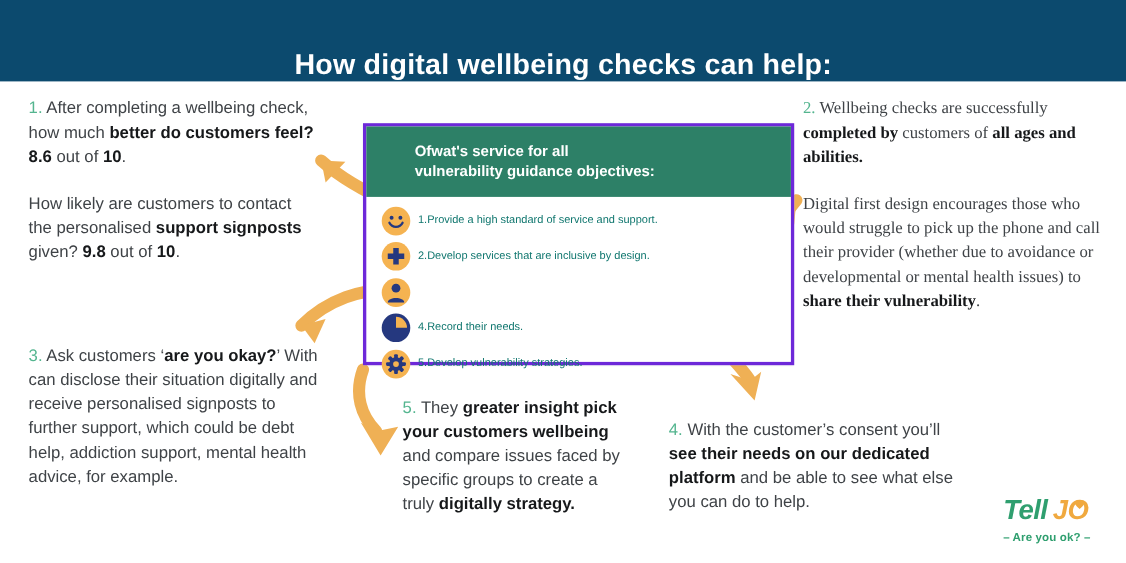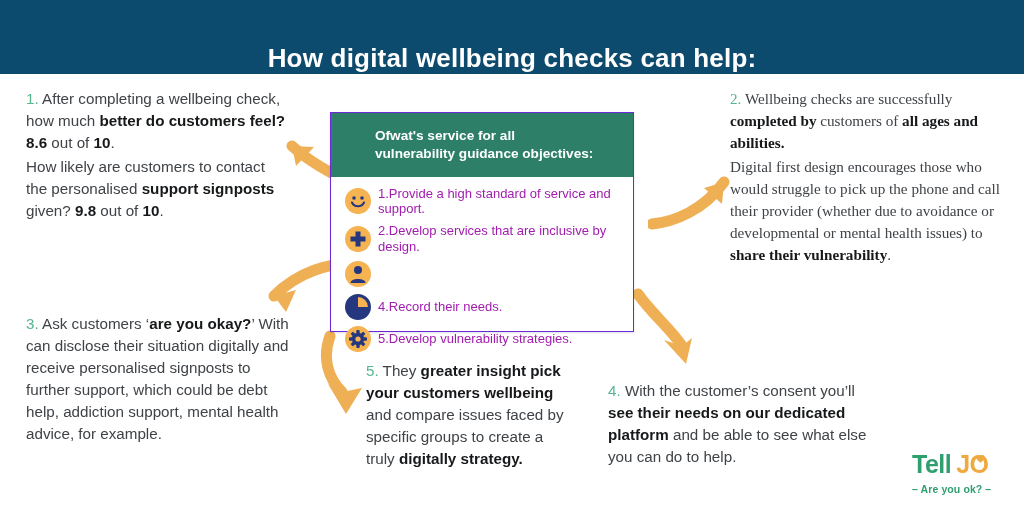--- a/index.html
+++ b/index.html
@@ -20,66 +20,66 @@
   }
   .header-title{
     color:#ffffff;font-size:26px;font-weight:bold;letter-spacing:.2px;
   }
 
   
   .block{position:absolute;font-size:15.2px;line-height:1.45;color:#3f4347;}
   .block b{font-weight:bold;color:#16181a;}
   .num{color:#54b58f;font-weight:normal;}
   .para{margin:0;}
-  .para + .para{margin-top:2px;}
+  .para + .para{margin-top:21px;}
 
   #block1{left:26px;top:88px;width:262px;}
   #block2{left:730px;top:88px;width:272px;font-family:Liberation Serif, serif;}
   #block3{left:26px;top:313px;width:268px;}
   #block4{left:608px;top:380px;width:262px;}
   #block5{left:366px;top:360px;width:200px;}
 
   
   .card{
-    position:absolute;left:330px;top:112px;width:304px;height:220px;
-    background:#ffffff;border:1px solid #6d28d9;box-sizing:border-box;
+    position:absolute;left:330px;top:112px;width:392px;height:220px;
+    background:#ffffff;border:3px solid #6d28d9;box-sizing:border-box;
     box-shadow:0 1px 2px rgba(0,0,0,.12);
   }
   .card-head{
     background:#2d8067;color:#fff;
     padding:14px 16px 13px 44px;
     font-size:13.6px;font-weight:bold;line-height:1.35;
   }
   .card-body{padding:9px 10px 6px 14px;}
   .card-row{display:flex;align-items:center;margin-bottom:6.5px;}
   .card-row:last-child{margin-bottom:0;}
   .ico{
     width:26px;height:26px;border-radius:50%;
     background:#f5b351;flex:0 0 26px;margin-right:7px;
     position:relative;
   }
   .ico svg{position:absolute;left:0;top:0;}
-  .row-text{font-size:13px;color:#a21caf;line-height:1.2;}
+  .row-text{font-size:10px;color:#0f766e;line-height:1.2;}
 
   
   .ico.pie{background:#25387f;}
 
   
   .arrow{position:absolute;}
 
   
   .logo{position:absolute;left:912px;top:452px;width:100px;height:48px;}
   .logo-word{font-size:25px;font-weight:bold;line-height:1;letter-spacing:-.5px;}
   .logo-tell{color:#2f9f6f;}
   .logo-jo{color:#f0a93f;}
   .logo-tag{
     color:#2f9f6f;font-size:10.5px;font-weight:bold;margin-top:6px;
     letter-spacing:.1px;
   }
-  .logo-row{display:flex;align-items:flex-start;}
+  .logo-row{display:flex;align-items:flex-start;font-style:italic;}
 </style>
 </head>
 <body>
 
 <div class="canvas">
 
   <div class="header">
     <div class="header-title">How digital wellbeing checks can help:</div>
   </div>
 

